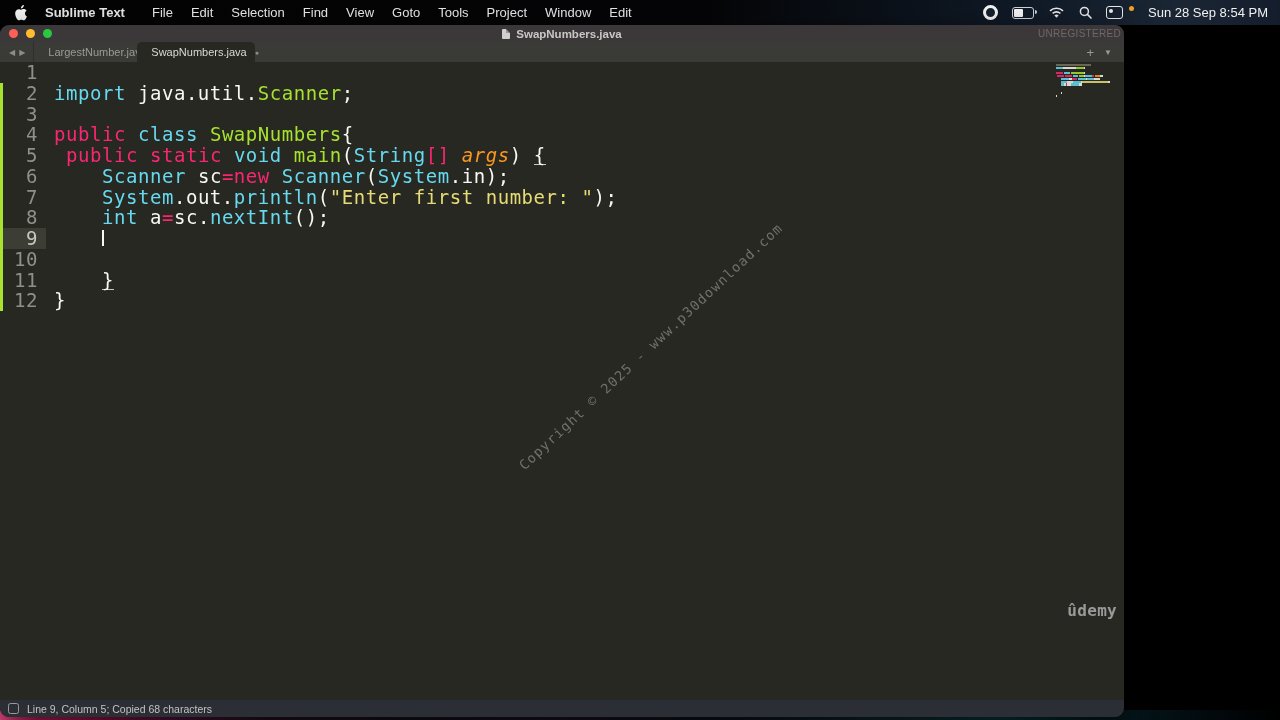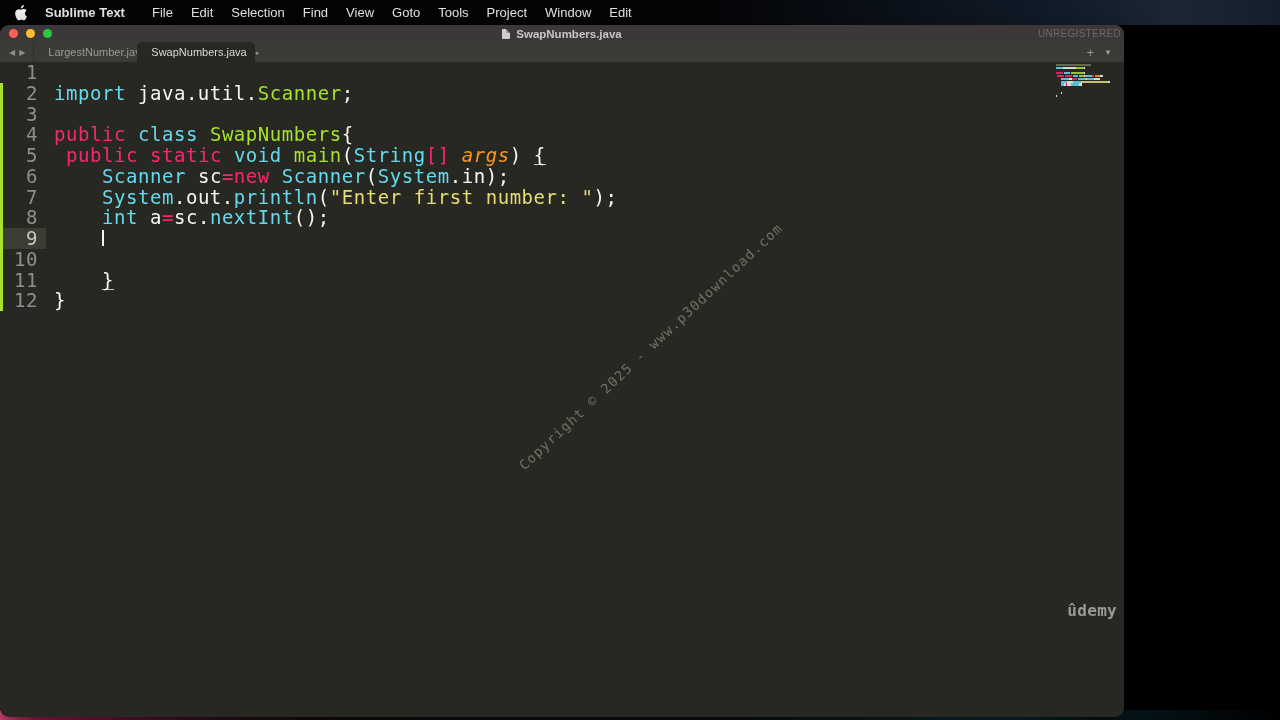--- a/index.html
+++ b/index.html
@@ -131,20 +131,38 @@
       <span>Edit</span>
       <span>Selection</span>
       <span>Find</span>
       <span>View</span>
       <span>Goto</span>
       <span>Tools</span>
       <span>Project</span>
       <span>Window</span>
       <span>Edit</span>
     </span>
+  <span class="menubar-right">
+    <span class="rec-icon"></span>
+    <span class="battery">
+        <span class="level"></span>
+      </span>
+    <svg width="17" height="12" viewBox="0 0 17 12">
+      <path d="M8.5 10.8 L6.4 8.4 a3.4 3.4 0 0 1 4.2 0 Z" fill="#e8e8e8"></path>
+      <path d="M4.6 6.4 a6.2 6.2 0 0 1 7.8 0" stroke="#e8e8e8" stroke-width="1.6" fill="none"></path>
+      <path d="M2 3.8 a9.6 9.6 0 0 1 13 0" stroke="#e8e8e8" stroke-width="1.6" fill="none"></path>
+    </svg>
+    <svg width="13" height="13" viewBox="0 0 13 13">
+      <circle cx="5.4" cy="5.4" r="4" stroke="#e8e8e8" stroke-width="1.5" fill="none"></circle>
+      <line x1="8.4" y1="8.4" x2="12" y2="12" stroke="#e8e8e8" stroke-width="1.7" stroke-linecap="round"></line>
+    </svg>
+    <span class="cc-icon"></span>
+    <span class="orange-dot"></span>
+    <span class="clock">Sun 28 Sep  8:54 PM</span>
+  </span>
 </div>
 
 <div class="wallpaper-strip"></div>
 
 <div class="window">
 
   <div class="titlebar">
     <div class="traffic">
       <div id="tl-red" style="background: rgb(255, 95, 87);"></div>
       <div id="tl-yellow" style="background: rgb(254, 188, 46);"></div>
@@ -268,13 +286,21 @@
           <span class="mm-seg" style="width: 1.15px; background: rgb(248, 248, 242);"></span>
         </div>
         <div class="mm-row">
           <span class="mm-seg" style="width: 1.15px; background: rgb(248, 248, 242);"></span>
         </div>
       </div>
     <div class="watermark">Copyright © 2025 - www.p30download.com</div>
     <div class="udemy-logo">ûdemy</div>
   </div>
 
+  <div class="statusbar">
+    <span class="sb-icon"></span>
+    <span>Line 9, Column 5; Copied 68 characters</span>
+    <span class="sb-right">
+      <span>Tab Size: 4</span>
+      <span>Java</span>
+    </span>
+  </div>
 </div>
 
 </body></html>

